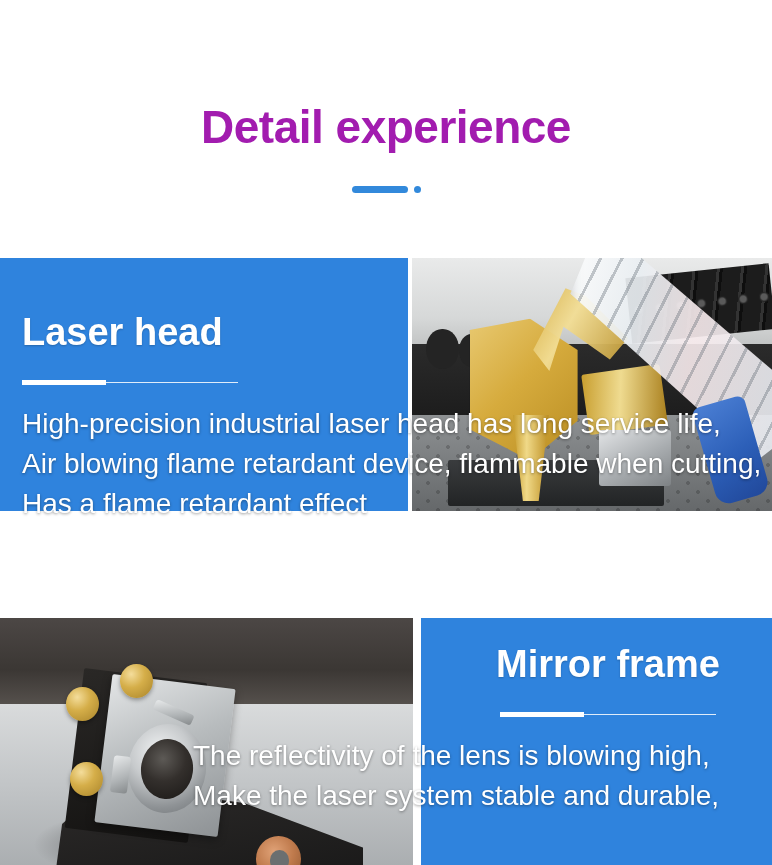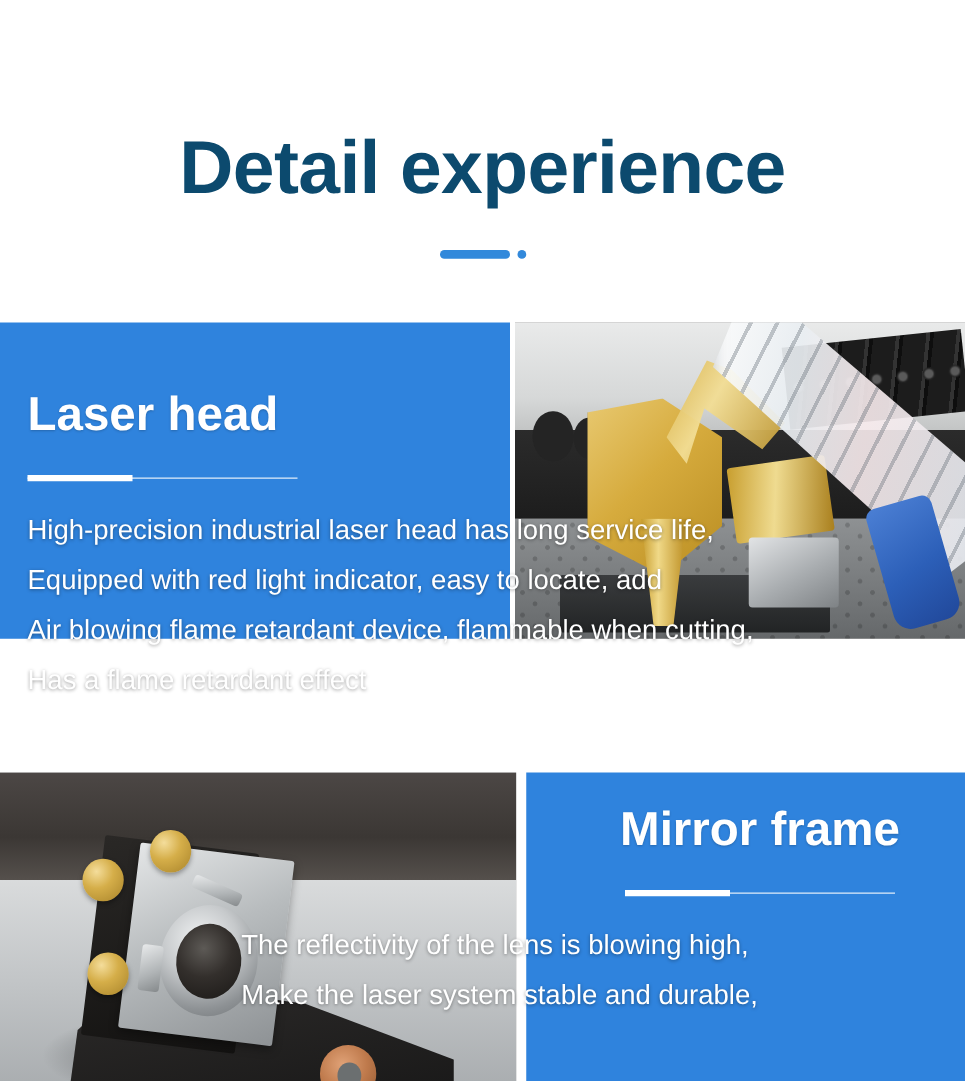--- a/index.html
+++ b/index.html
@@ -16,23 +16,23 @@
   }
 
   
   .page-header {
     width: 772px;
     padding-top: 104px;
     text-align: center;
     box-sizing: border-box;
   }
   .page-title {
-    font-size: 60px;
+    font-size: 46px;
     font-weight: bold;
-    color: #0c4a6e;
+    color: #a21caf;
     letter-spacing: -0.5px;
     line-height: 1;
     margin: 0;
     font-family: "Liberation Sans", sans-serif;
   }
   .title-deco {
     margin-top: 35px;
     display: flex;
     align-items: center;
     justify-content: center;
@@ -140,21 +140,21 @@
     height: 5px;
     background: #ffffff;
   }
 
   .feature-desc {
     margin: 0;
     padding: 0;
     list-style: none;
   }
   .feature-desc li {
-    font-size: 22px;
+    font-size: 28px;
     line-height: 40px;
     color: #ffffff;
     white-space: nowrap;
     text-shadow: 0 1px 3px rgba(0,0,0,0.40);
     font-family: "Liberation Sans", sans-serif;
   }
 
   
   .photo-inner { position: absolute; inset: 0; }
 
@@ -402,21 +402,20 @@
   </div>
 
   <div class="panel-content" id="laser-head-content">
     <h2 class="feature-heading">Laser head</h2>
     <div class="heading-rule">
       <span class="heading-rule-thin"></span>
       <span class="heading-rule-thick"></span>
     </div>
     <ul class="feature-desc">
       <li>High-precision industrial laser head has long service life,</li>
-      <li>Equipped with red light indicator, easy to locate, add</li>
       <li>Air blowing flame retardant device, flammable when cutting,</li>
       <li>Has a flame retardant effect</li>
     </ul>
   </div>
 </section>
 
 <div class="divider-gap"></div>
 
 <section class="feature-row" id="row-mirror-frame">
 

